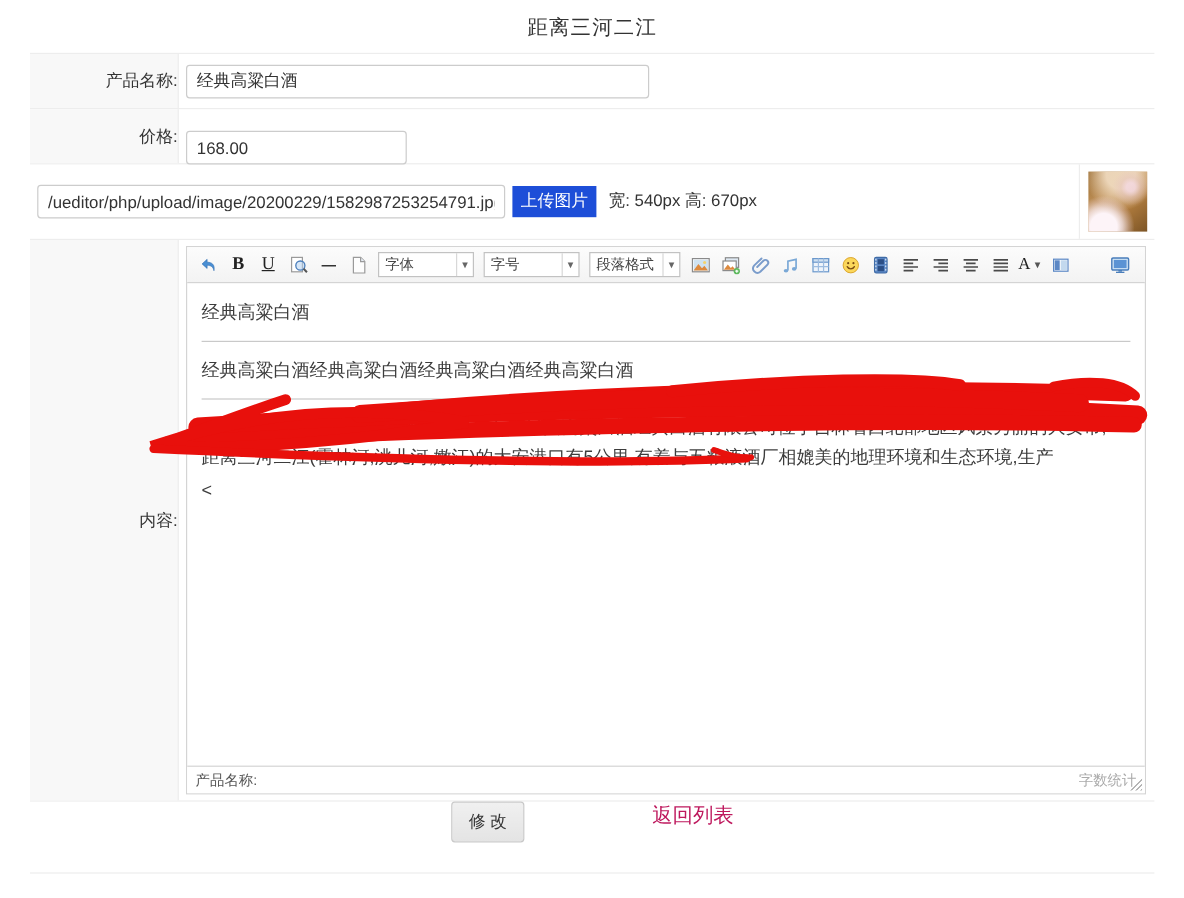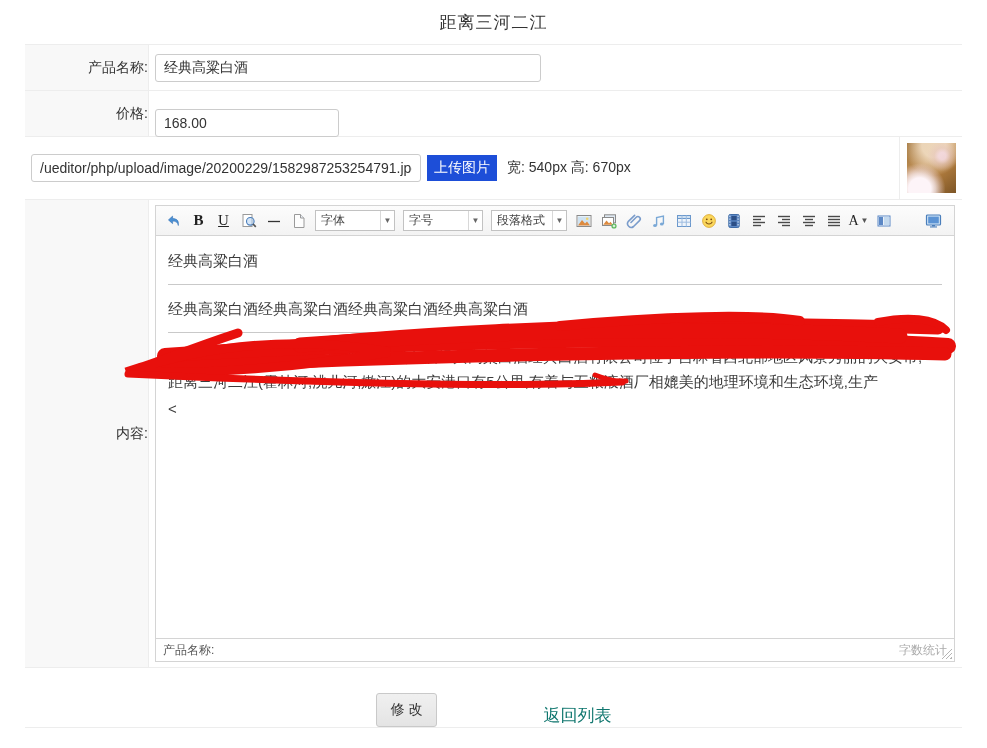--- a/index.html
+++ b/index.html
@@ -93,27 +93,27 @@
   .wordcount { margin-left:auto; color:#aaa; margin-right:0; }
   .resize-handle {
     position:absolute; right:2px; bottom:2px; width:11px; height:11px;
     background:repeating-linear-gradient(135deg, transparent 0 2px, #b5b5b5 2px 3px);
     clip-path:polygon(100% 0, 100% 100%, 0 100%);
   }
 
   
   .actions {
     position:absolute; left:25px; top:668px; width:937px; height:60px;
-    border-bottom:1px solid #ededed; display:flex; align-items:flex-end; justify-content:center; gap:106px;
+    border-bottom:1px solid #ededed; display:flex; align-items:flex-start; justify-content:center; gap:106px;
   }
   .btn-submit {
     background:linear-gradient(#f0f0f0,#e4e4e4); border:1px solid #c9c9c9; border-radius:3px;
     font-size:14px; color:#333; padding:7px 14px; cursor:pointer; font-family:inherit;
   }
-  .back-link { font-size:17px; color:#0f766e; cursor:pointer; }
+  .back-link { font-size:17px; color:#be185d; cursor:pointer; }
 
   
   .scribble { position:absolute; left:0; top:0; width:987px; height:748px; pointer-events:none; z-index:6; }
 </style>
 </head>
 <body>
 
 <div class="titlebar">
   <h1>距离三河二江</h1>
 </div>

